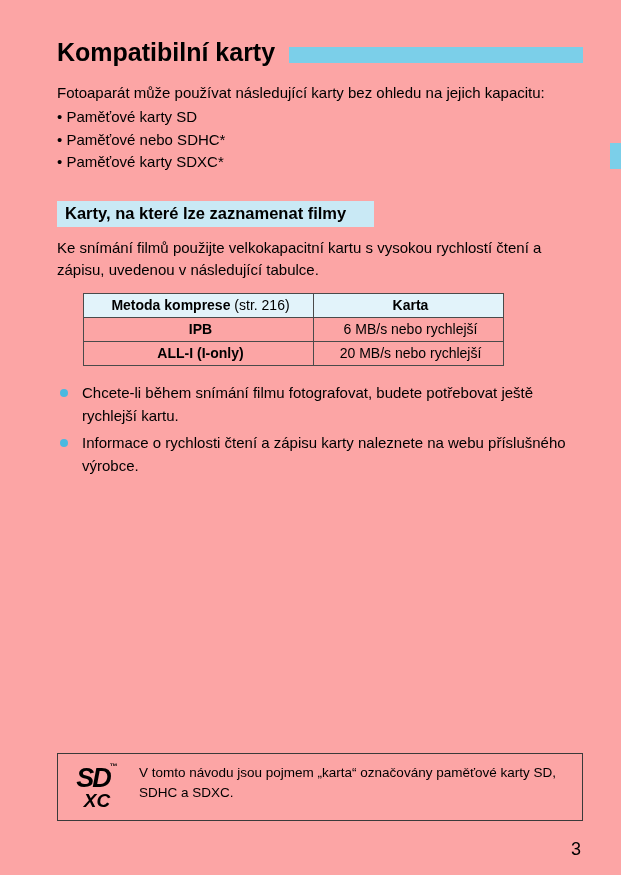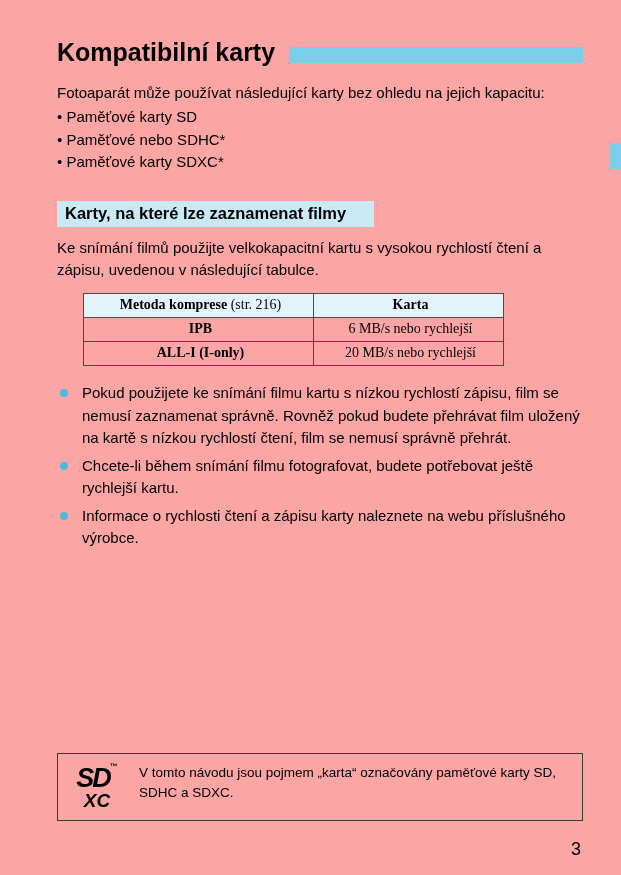--- a/index.html
+++ b/index.html
@@ -38,21 +38,20 @@
   .section-intro{margin-top:10px;}
   table.compression-table{
     border-collapse:collapse;
     margin:12px 0 0 26px;
     font-size:14px;
   }
   .compression-table th,.compression-table td{
     border:1px solid #4a4a4a;
     text-align:center;
     padding:3px 6px 4px 10px;
-    font-family:Liberation Serif, serif;
   }
   .compression-table th{background:var(--table-header-bg);font-weight:normal;}
   .compression-table th b{font-weight:bold;}
   .compression-table .col-method{width:230px;font-weight:bold;}
   .compression-table .col-card{width:190px;}
   .dot-list{list-style:none;margin-top:16px;}
   .dot-list li{
     position:relative;
     padding-left:25px;
     font-size:15px;line-height:1.5;
@@ -125,24 +124,20 @@
       <tr>
         <td class="col-method">ALL-I (I-only)</td>
         <td class="col-card">20 MB/s nebo rychlejší</td>
       </tr>
     </tbody>
   </table>
 
   <ul class="dot-list">
     <li>
       <span class="dot"></span>
-      <span>Pokud použijete ke snímání filmu kartu s nízkou rychlostí zápisu, film se nemusí zaznamenat správně. Rovněž pokud budete přehrávat film uložený na kartě s nízkou rychlostí čtení, film se nemusí správně přehrát.</span>
-    </li>
-    <li>
-      <span class="dot"></span>
       <span>Chcete-li během snímání filmu fotografovat, budete potřebovat ještě rychlejší kartu.</span>
     </li>
     <li>
       <span class="dot"></span>
       <span>Informace o rychlosti čtení a zápisu karty naleznete na webu příslušného výrobce.</span>
     </li>
   </ul>
 
   <div class="note-box">
     <div class="sdxc-logo">

